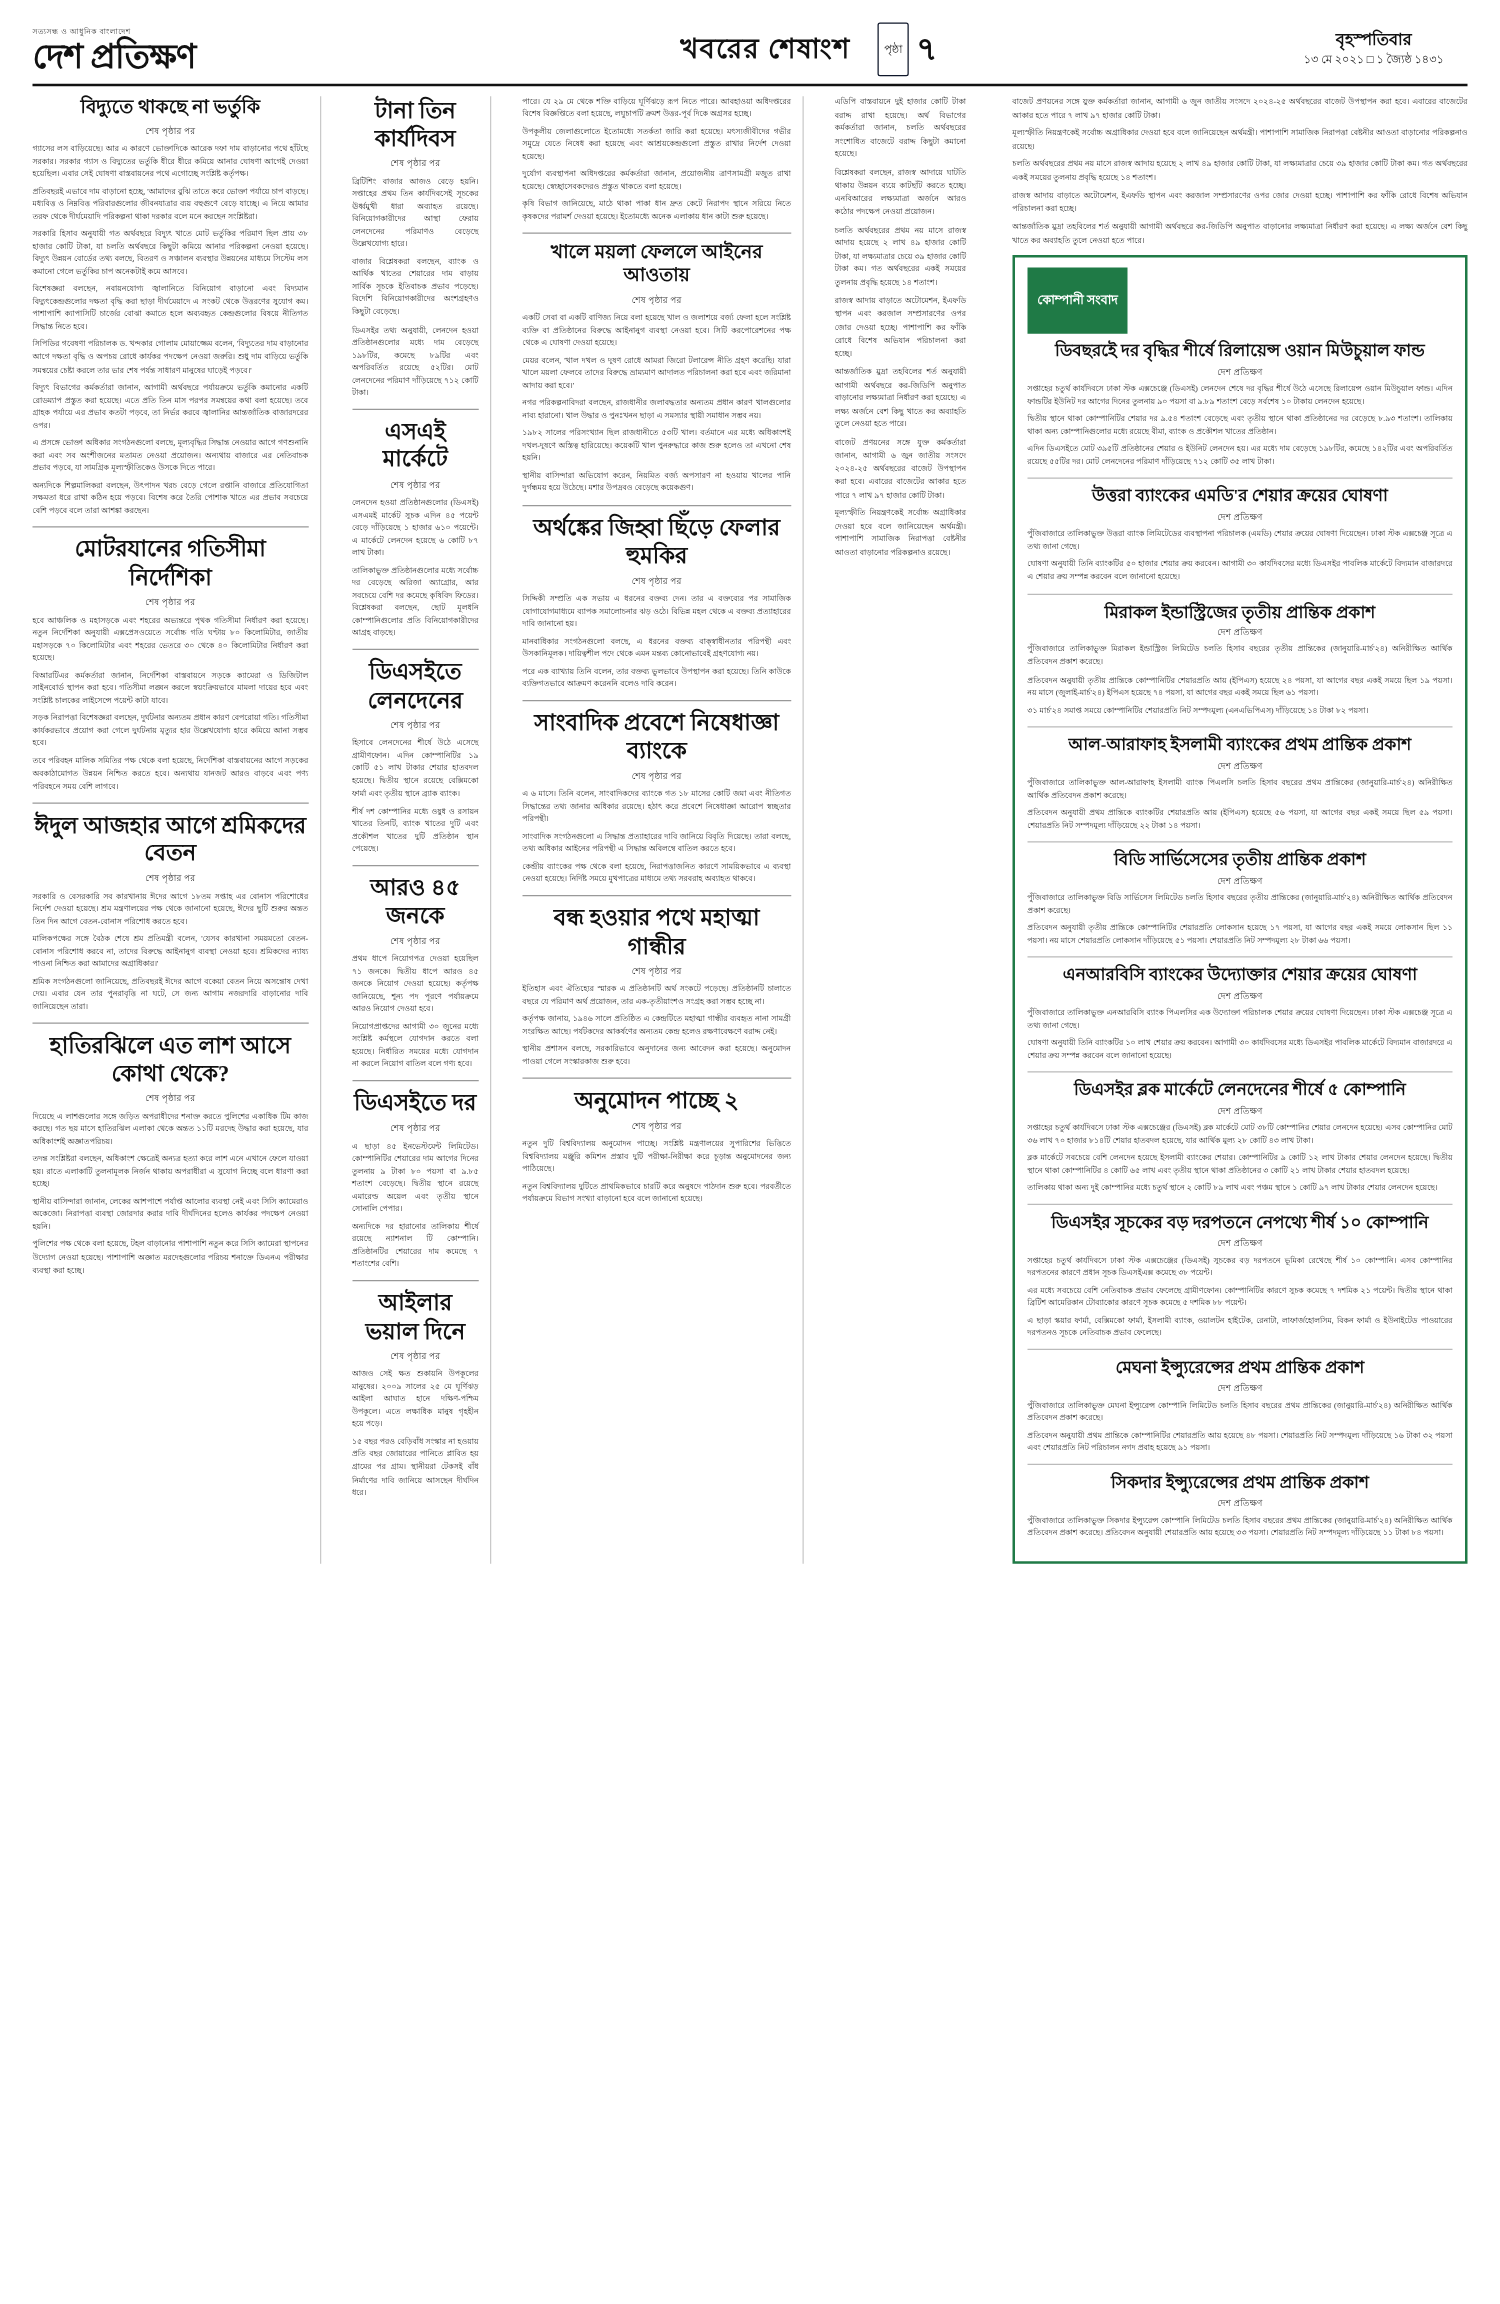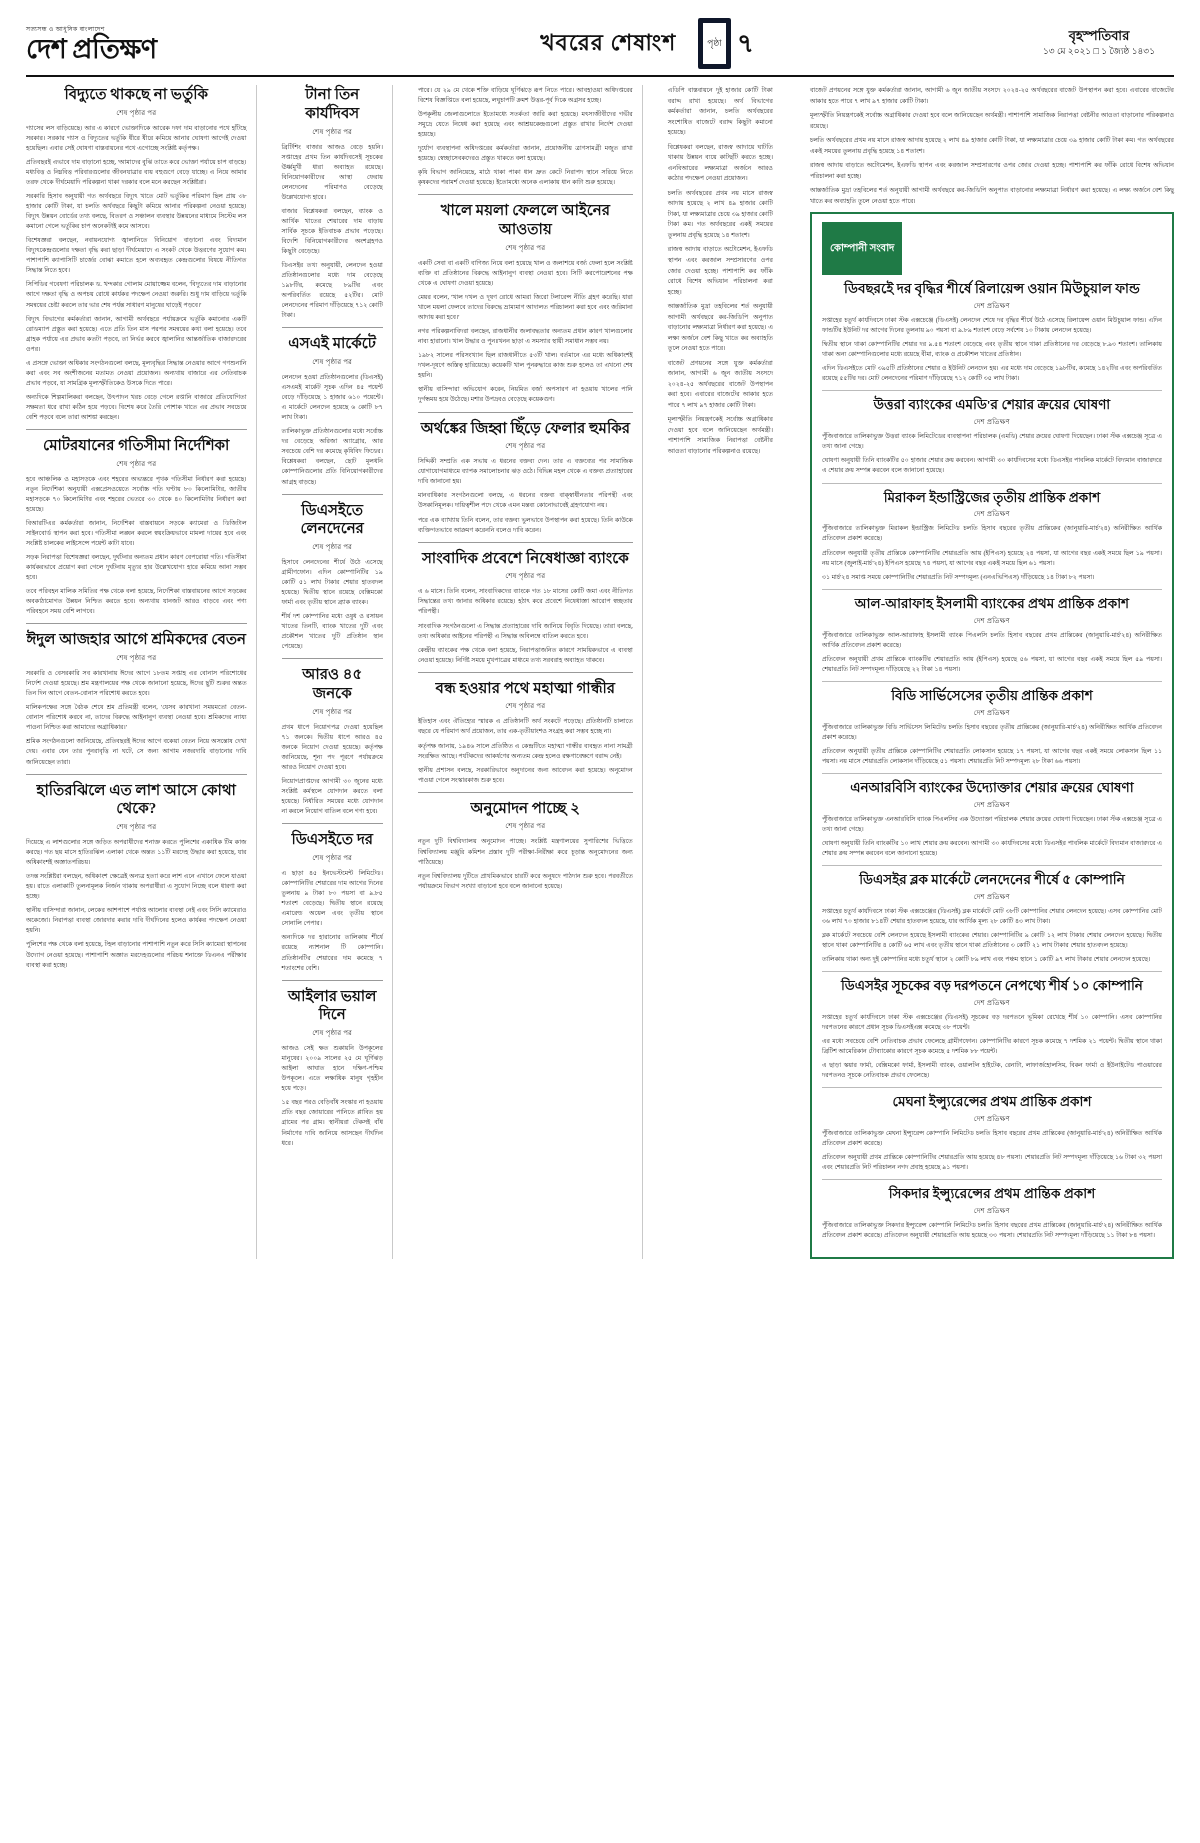--- a/index.html
+++ b/index.html
@@ -55,21 +55,21 @@
     font-weight:bold;
     letter-spacing:1px;
   }
   .pagebox{
     display:flex;
     align-items:center;
     gap:6px;
   }
   .page-label{
     font-size:9px;
-    border:5px solid #0f172a;
+    border:1px solid #0f172a;
     border-radius:2px;
     padding:16px 4px;
     line-height:1;
     color:#222;
   }
   .page-no{
     font-size:26px;
     font-weight:bold;
     line-height:1;
   }
@@ -97,21 +97,21 @@
   .col.c4{width:130px;border-right:none;}
   .col.c5{width:400px;border-right:none;padding-right:0;padding-left:12px;}
 
   h2.head{
     font-size:15px;
     font-weight:bold;
     text-align:center;
     margin:0 0 3px 0;
     line-height:1.25;
   }
-  h2.head.sm{font-size:15px;}
+  h2.head.sm{font-size:18px;}
   .byline{
     font-size:7px;
     text-align:center;
     color:#333;
     margin:0 0 4px 0;
     letter-spacing:.2px;
   }
   .rule{
     border-top:1px solid #999;
     margin:7px 0 6px 0;

